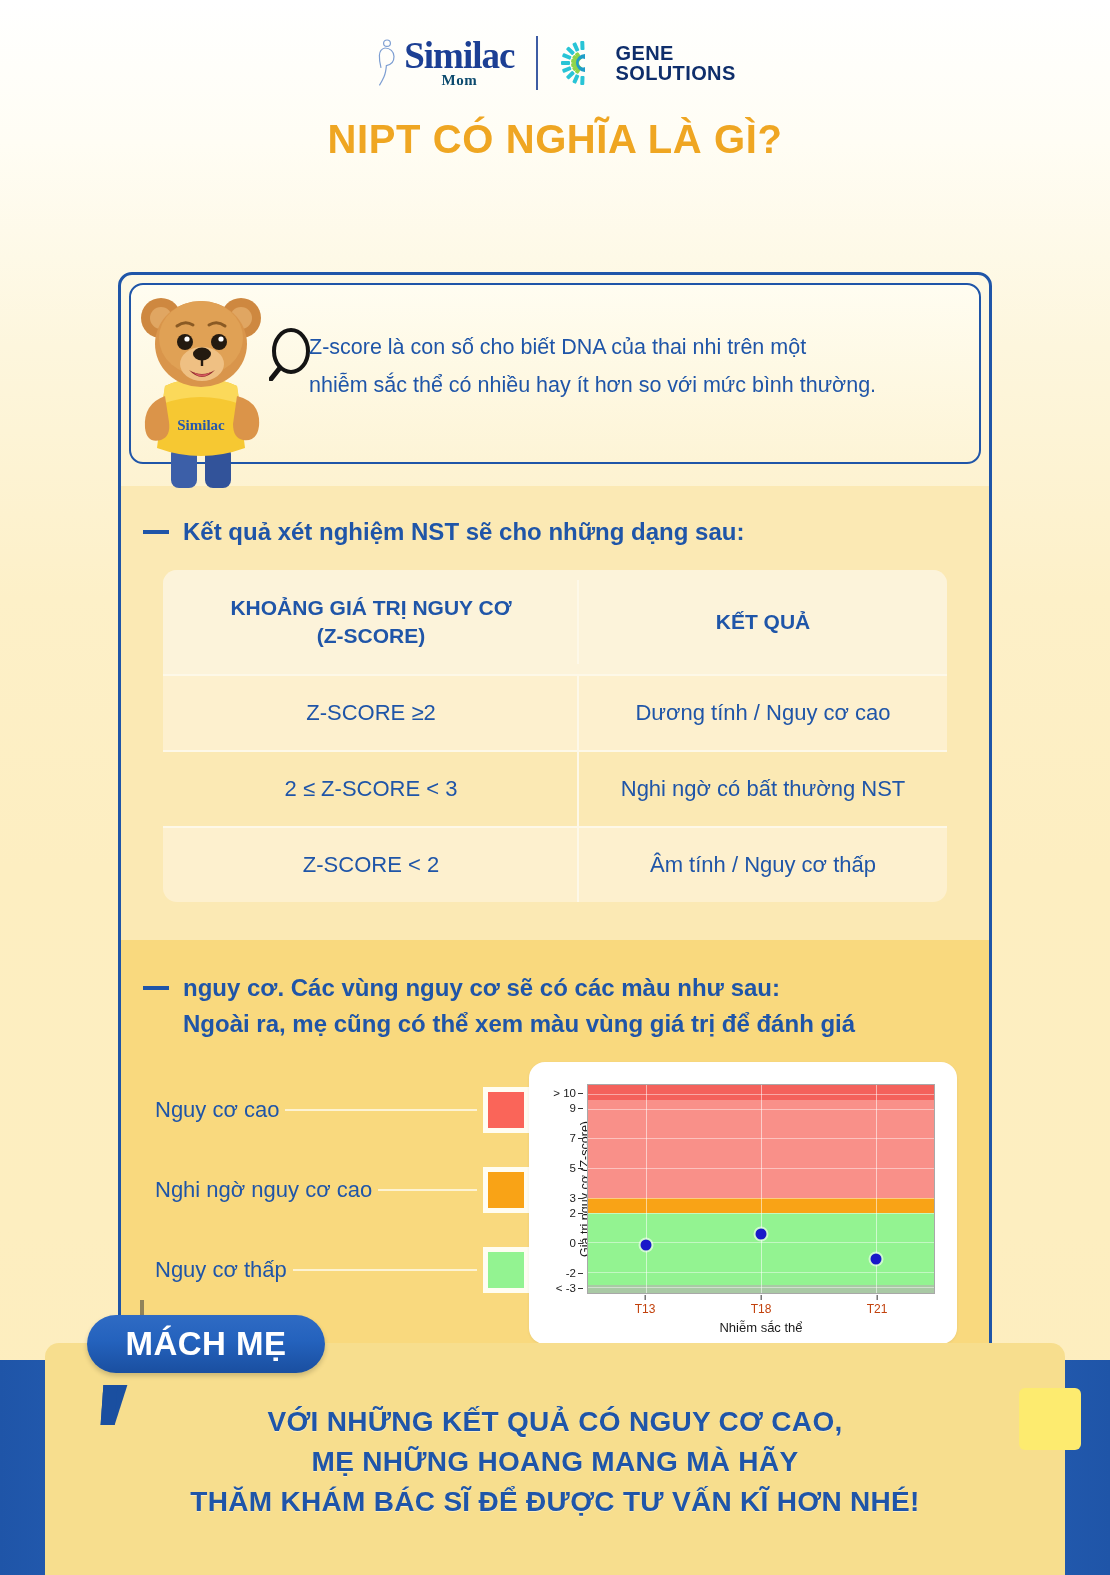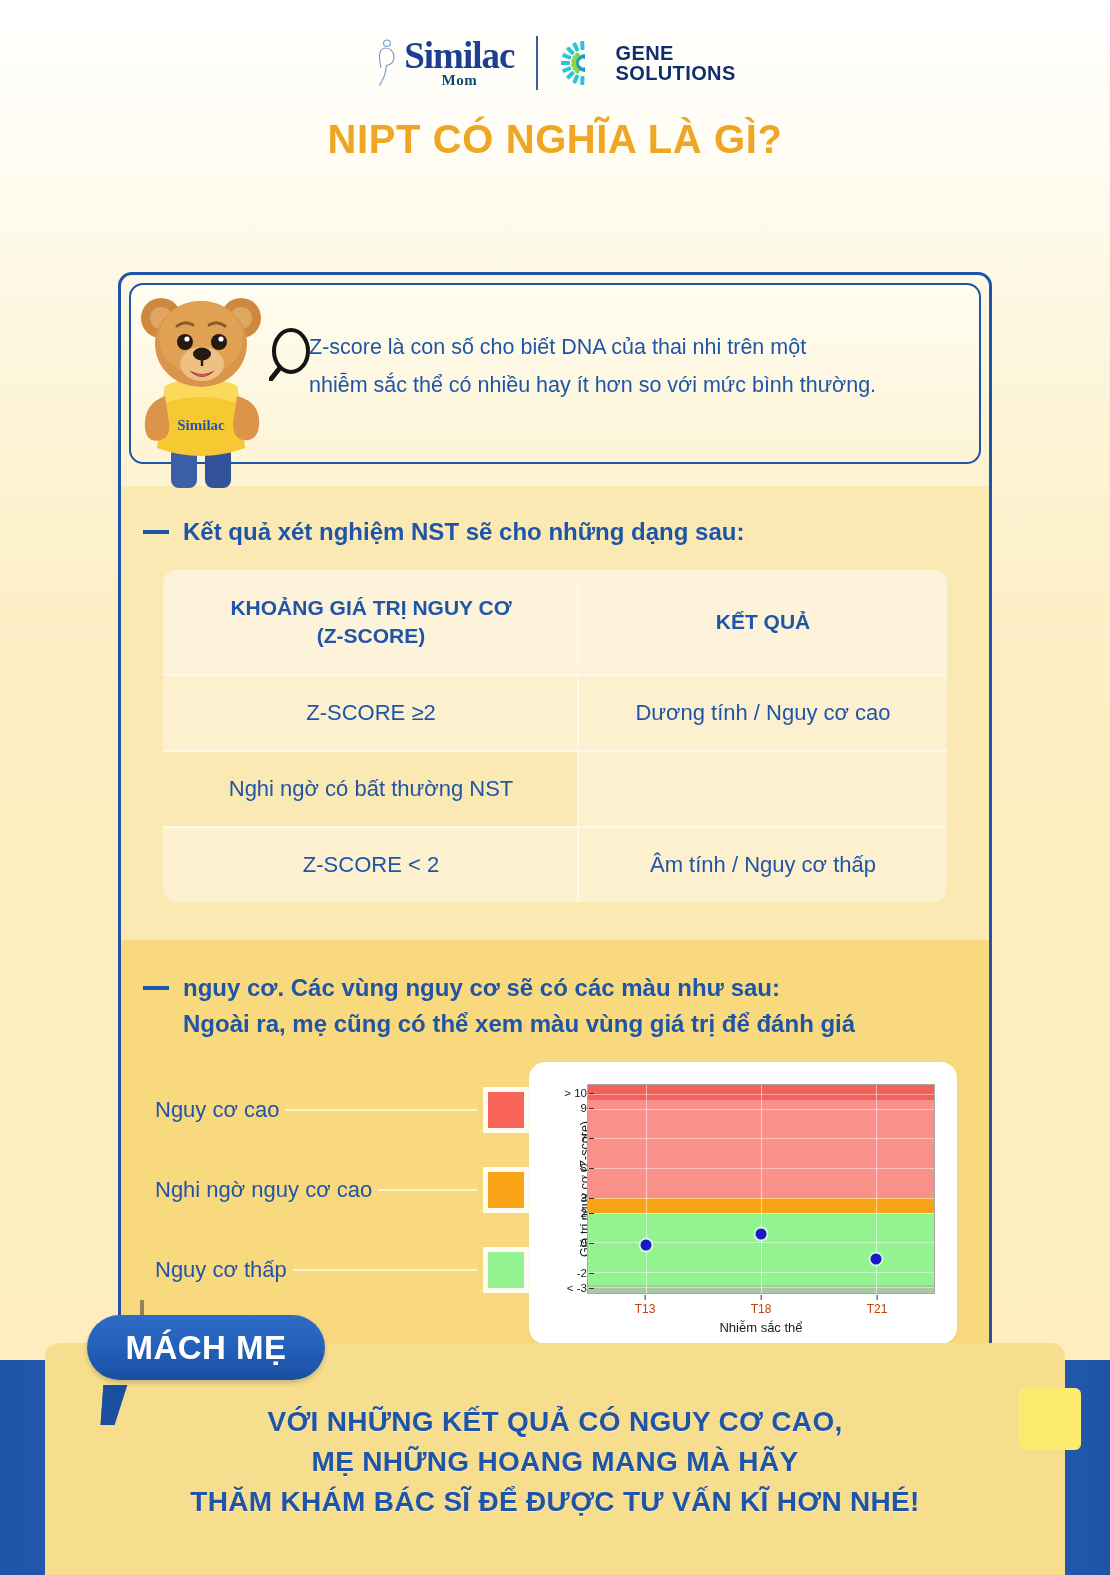--- a/index.html
+++ b/index.html
@@ -179,21 +179,21 @@
   .plot-area { position: absolute; inset: 0; border: 1px solid #a8a8a8; overflow: hidden; background:#8fe98c; }
   .zone { position: absolute; left: 0; right: 0; }
   .vgrid { position: absolute; top: 0; bottom: 0; width: 1px; background: rgba(255,255,255,.55); }
   .hgrid { position: absolute; left: 0; right: 0; height: 1px; background: rgba(255,255,255,.45); }
   .dot {
     position: absolute; width: 11px; height: 11px; border-radius: 50%;
     background: #1919c9; transform: translate(-50%, -50%);
     box-shadow: 0 0 0 2px rgba(255,255,255,.55);
   }
   .ytick {
-    position: absolute; right: 100%; margin-right: 0;
+    position: absolute; right: 100%; margin-right: 11px;
     transform: translateY(-50%);
     font-size: 11.5px; color: #1a1a1a; white-space: nowrap;
   }
   .ytick::after {
     content:""; position:absolute; left: 100%; top: 50%;
     margin-left: 2px; width: 5px; height: 1px; background: #333;
   }
   .xtick {
     position: absolute; top: 100%; margin-top: 8px;
     transform: translateX(-50%);
@@ -228,21 +228,21 @@
   .side-tab {
     position: absolute;
     right: -16px; top: 45px;
     width: 62px; height: 62px;
     background: #FDEB6F;
     border-radius: 6px;
   }
   .bubble {
     position: absolute;
     left: 87px; top: 1315px;
-    width: 238px; height: 65px;
+    width: 238px; height: 58px;
     background: linear-gradient(to bottom, #2f6bc4 0%, #2462bd 45%, #1a4fa0 100%);
     border-radius: 38px;
     display: flex; align-items: center; justify-content: center;
     box-shadow: 0 3px 5px rgba(0,0,0,.18);
   }
   .bubble-text {
     color: #ffffff; font-weight: bold; font-size: 33px; letter-spacing: .5px;
   }
   .bubble-tail {
     position: absolute; left: 102px; top: 1385px;
@@ -397,20 +397,21 @@
       </div>
       <div class="row-sep"></div>
 
       <div class="trow body-row">
         <div class="tcell">Z-SCORE ≥2</div>
         <div class="tcell">Dương tính / Nguy cơ cao</div>
       </div>
       <div class="row-sep"></div>
 
       <div class="trow body-row alt">
+        <div class="tcell">2 ≤ Z-SCORE &lt; 3</div>
         <div class="tcell">Nghi ngờ có bất thường NST</div>
       </div>
       <div class="row-sep"></div>
 
       <div class="trow body-row">
         <div class="tcell">Z-SCORE &lt; 2</div>
         <div class="tcell">Âm tính / Nguy cơ thấp</div>
       </div>
     </div>
   </div>

